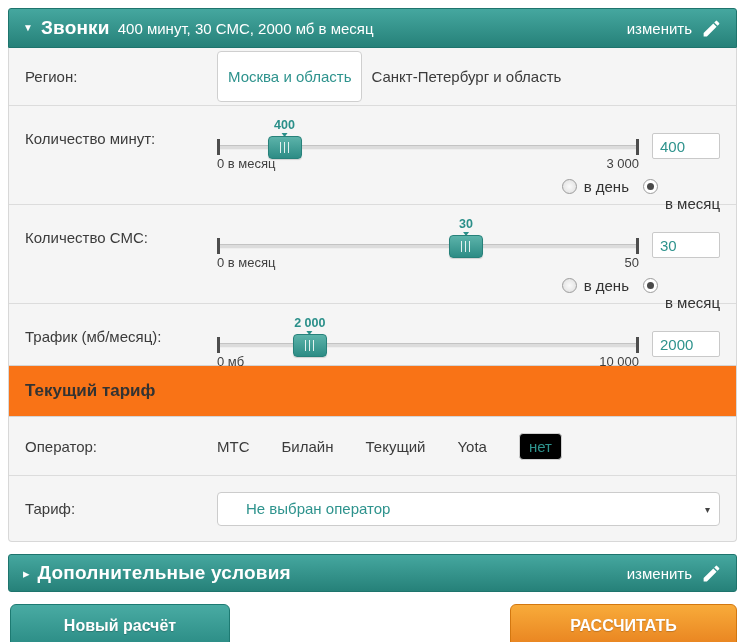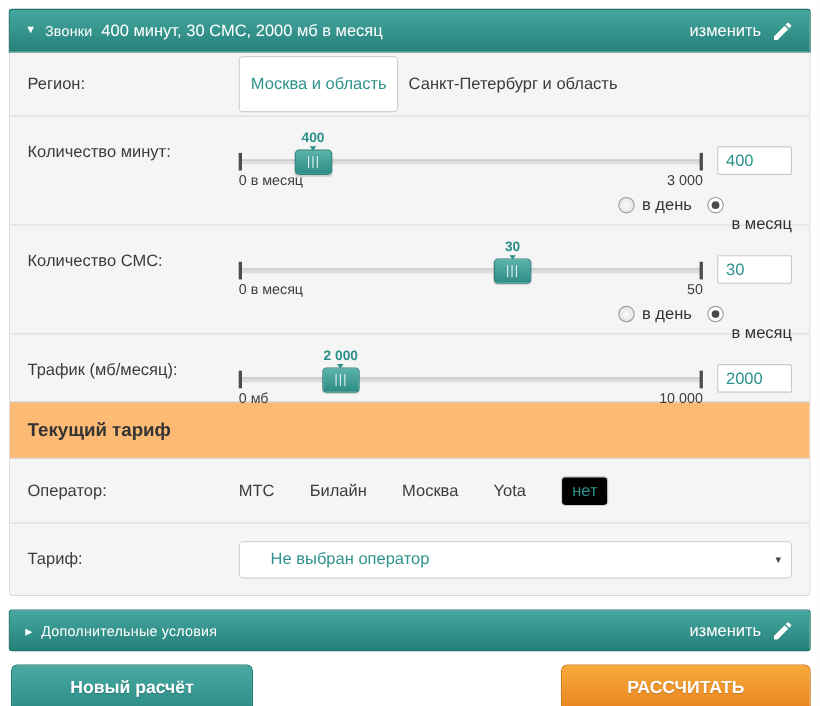--- a/index.html
+++ b/index.html
@@ -10,21 +10,21 @@
   
   .acc-header {
     height: 40px; display: flex; align-items: center; padding: 0 14px;
     background: linear-gradient(#45a79f, #268179);
     border: 1px solid #1e746d; border-radius: 3px 3px 0 0;
     color: #fff;
   }
   .acc-header.collapsed { border-radius: 3px; height: 38px; margin-top: 12px; }
   .caret { font-size: 10px; margin-right: 8px; line-height: 1; }
   .caret.right { font-size: 13px; }
-  .acc-title { font-weight: normal; font-size: 13px; margin-right: 8px; letter-spacing: .2px; }
+  .acc-title { font-weight: bold; font-size: 19px; margin-right: 8px; letter-spacing: .2px; }
   .acc-sub { font-size: 15px; }
   .acc-edit { margin-left: auto; display: flex; align-items: center; gap: 9px; font-size: 15px; cursor: pointer; }
   .pencil { width: 21px; height: 21px; display: block; }
 
   
   .panel {
     background: #f5f5f5; border: 1px solid #d8d8d8; border-top: none;
     border-radius: 0 0 4px 4px; overflow: hidden;
   }
   .row { display: flex; padding-left: 16px; }
@@ -97,21 +97,21 @@
   }
   .radio-label { font-size: 15px; color: #333; margin-right: 7px; }
   .radio-label:last-child { margin-right: 0; margin-top: 34px; }
 
   
   .srow.no-radio { padding-bottom: 0; height: 62px; }
 
   
   .band {
     height: 52px; display: flex; align-items: center; padding-left: 16px;
-    background: #fdba74; border-top: 1px solid #d4d4d4; border-bottom: 1px solid #d4d4d4;
+    background: #f97316; border-top: 1px solid #d4d4d4; border-bottom: 1px solid #d4d4d4;
     font-weight: bold; font-size: 17px; color: #333;
   }
 
   
   .row-operator { height: 58px; align-items: center; border-top: none !important; }
   .op-list { display: flex; align-items: center; gap: 32px; }
   .op-item { font-size: 15px; color: #3b3b3b; cursor: pointer; }
   .op-chip {
     background: #000000; border: 1px solid #cfcfcf; border-radius: 4px;
     padding: 4px 9px; color: #2e938d; font-size: 15px; cursor: pointer;
@@ -269,21 +269,21 @@
       </div>
     </div>
 
     <div class="band">Текущий тариф</div>
 
     <div class="row row-operator">
       <div class="col-label">Оператор:</div>
       <div class="col-main op-list">
         <span class="op-item">МТС</span>
         <span class="op-item">Билайн</span>
-        <span class="op-item">Москва</span>
+        <span class="op-item">Текущий</span>
         <span class="op-item">Yota</span>
         <span class="op-chip">нет</span>
       </div>
     </div>
 
     <div class="row row-tariff">
       <div class="col-label">Тариф:</div>
       <div class="col-main" style="display:flex;">
         <div class="select-box">
           <span>Не выбран оператор</span>

